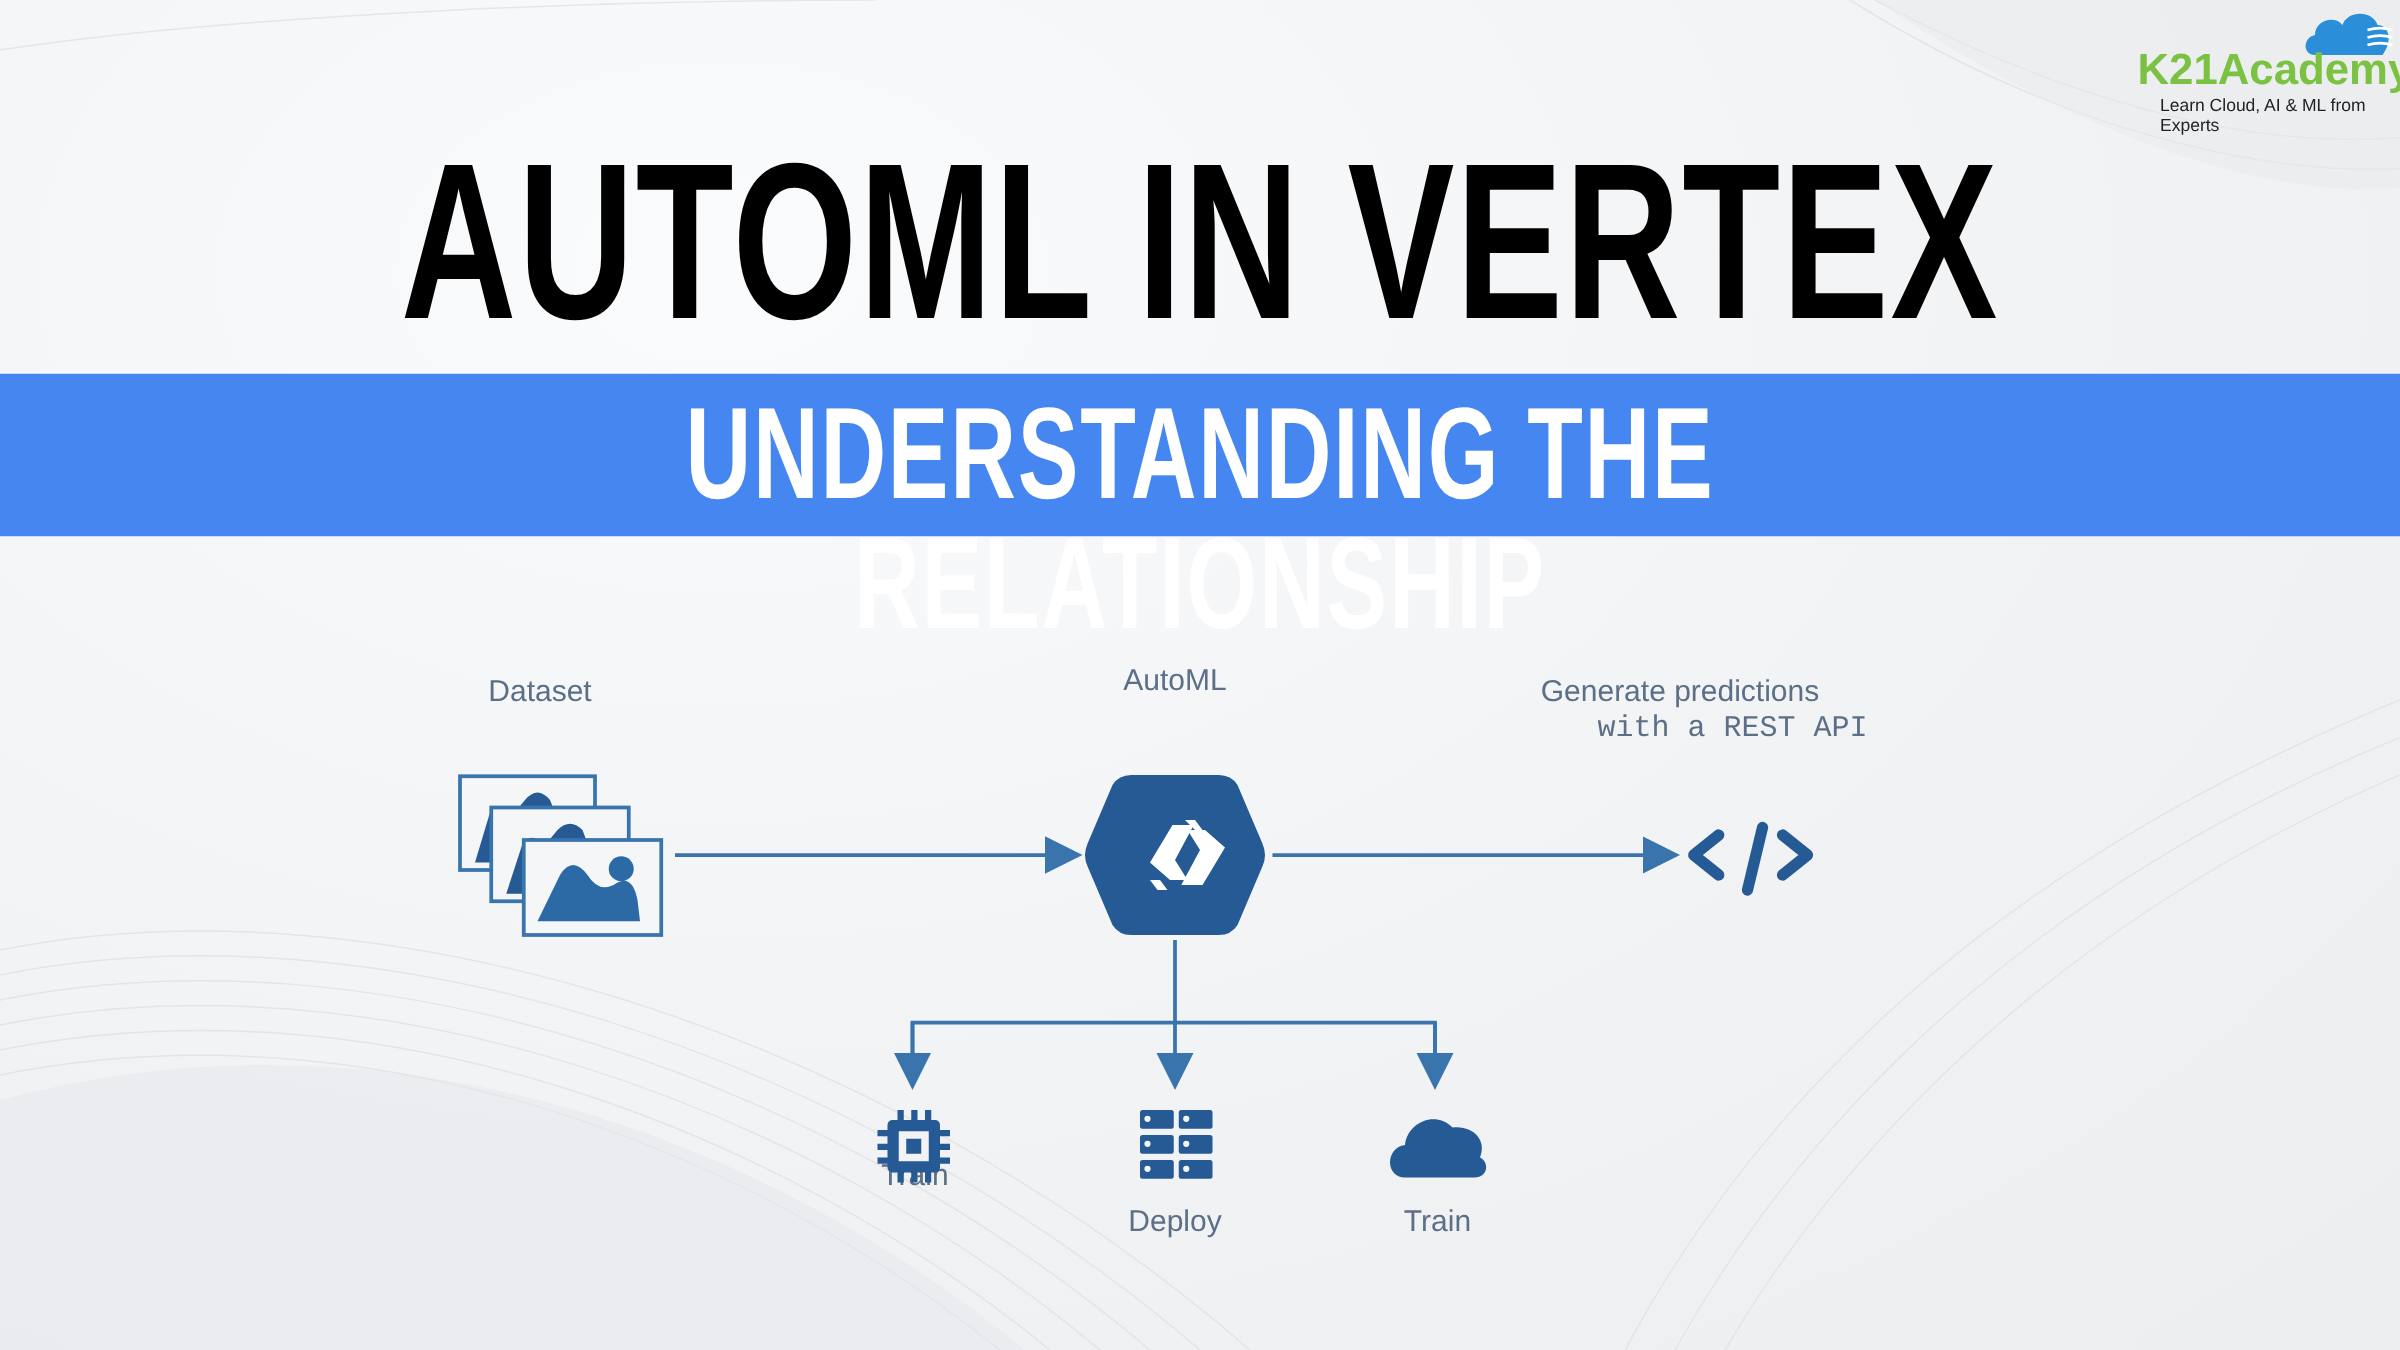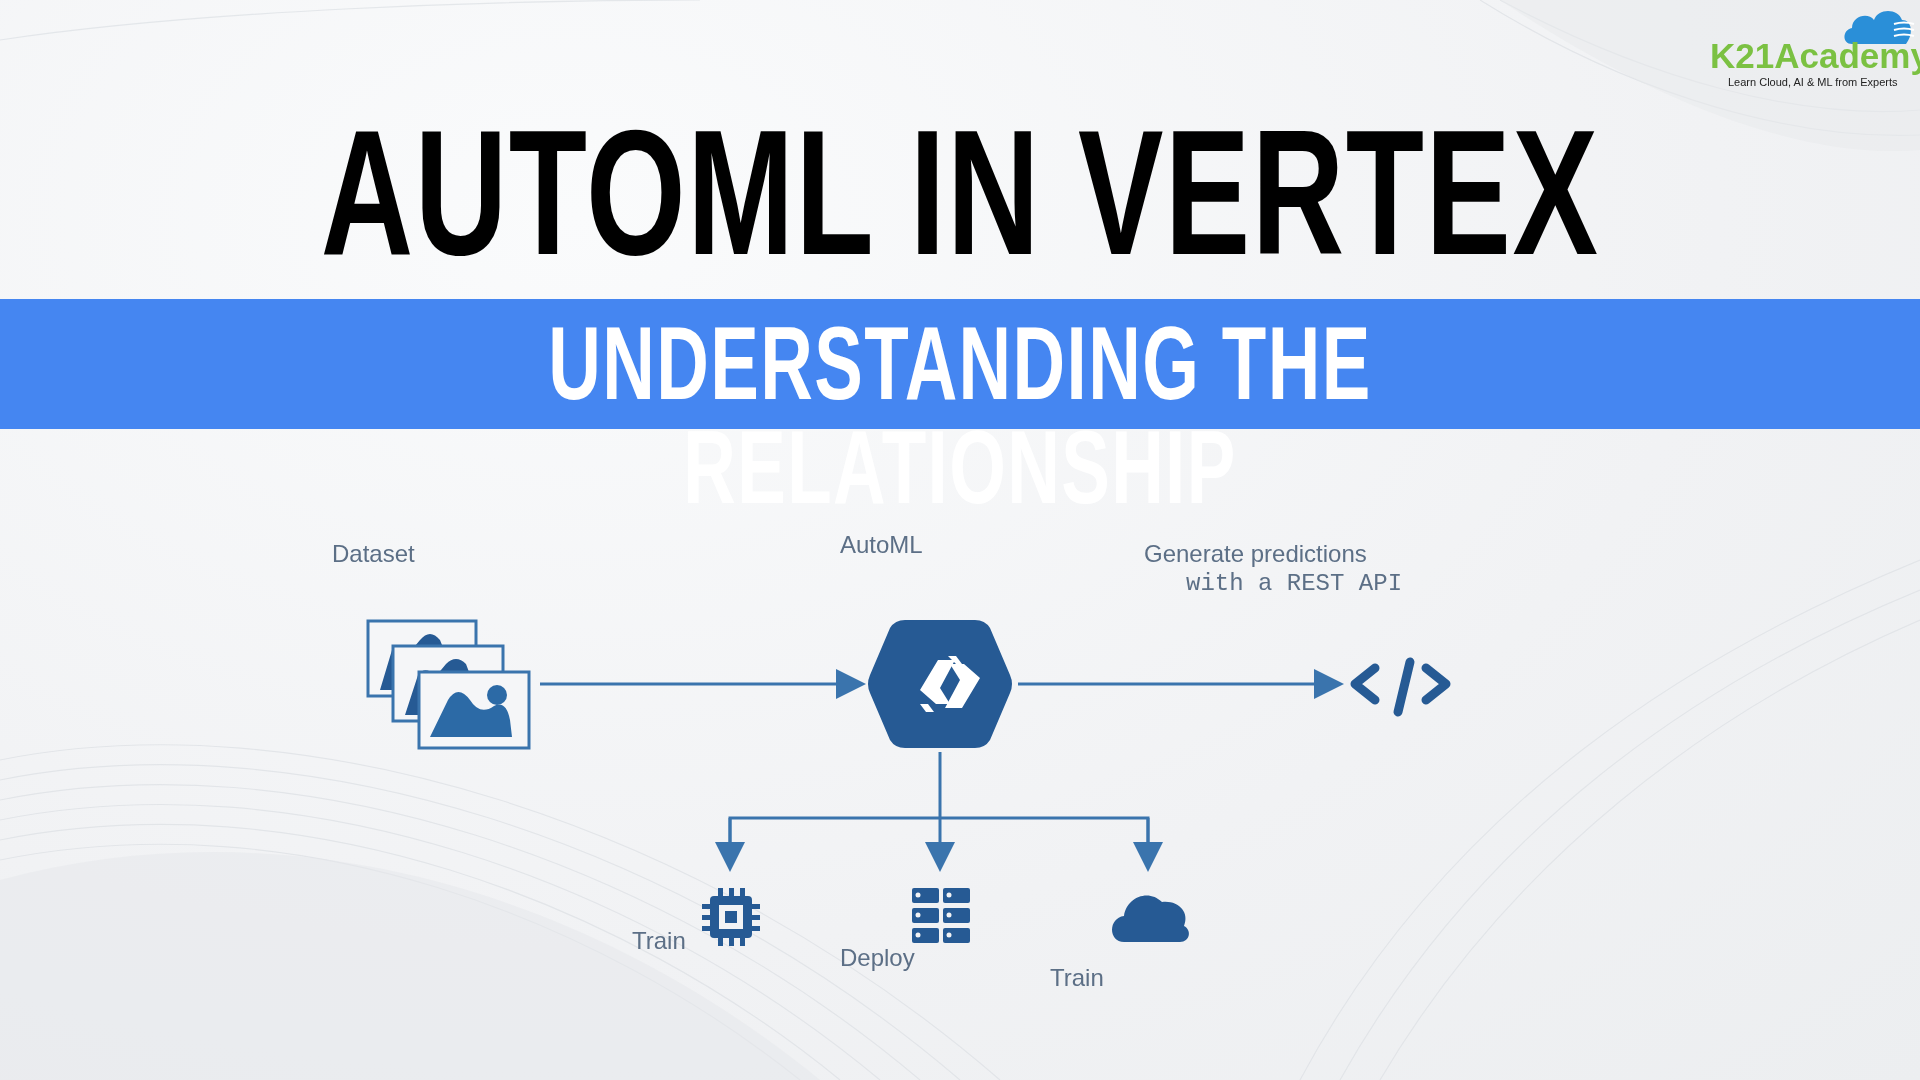--- a/index.html
+++ b/index.html
@@ -19,22 +19,22 @@
     position:absolute; left:0; top:299px; width:1920px; height:130px;
     background:#4586f1;
   }
   .banner-text {
     position:absolute; left:0; width:1920px; top:311px; text-align:center;
     color:#fff; font-weight:bold; font-size:104px; line-height:104px;
     transform: scaleX(0.70); transform-origin:center; letter-spacing:2px;
   }
   .logo { position:absolute; left:1706px; top:6px; width:210px; height:80px; }
   .logo-name { position:absolute; left:4px; top:30px; color:#7bc142; font-weight:bold; font-size:35px; letter-spacing:0px; }
-  .logo-tag { position:absolute; left:22px; top:70px; color:#222; font-size:11px; }
-  .lbl { position:absolute; color:#5c6f86; font-size:24px; text-align:left; }
+  .logo-tag { position:absolute; left:22px; top:70px; color:#222; font-size:14px; }
+  .lbl { position:absolute; color:#5c6f86; font-size:24px; text-align:center; }
   .diagram { position:absolute; left:0; top:0; width:1920px; height:1080px; }
 </style>
 </head>
 <body>
 
 <svg class="swoosh" viewBox="0 0 1920 1080">
   <g fill="none" stroke="#dfe2e6" stroke-width="1.2" opacity="0.8">
     <path d="M0 760 C 300 700, 700 820, 1000 1080"></path>
     <path d="M0 780 C 300 720, 680 840, 960 1080"></path>
     <path d="M0 800 C 300 740, 660 860, 920 1080"></path>
@@ -68,21 +68,21 @@
 <div class="title">AUTOML IN VERTEX AI</div>
 
 <div class="banner"></div>
 <div class="banner-text">UNDERSTANDING THE RELATIONSHIP</div>
 
 <div class="lbl" style="left:332px;top:540px;width:200px;">Dataset</div>
 <div class="lbl" style="left:840px;top:531px;width:200px;">AutoML</div>
 <div class="lbl" style="left:1144px;top:540px;width:400px;">Generate predictions</div>
 <div class="lbl" style="left:1186px;top:570px;width:400px;font-family:Liberation Mono, monospace;">with a REST API</div>
 <div class="lbl" style="left:632px;top:927px;width:200px;">Train</div>
-<div class="lbl" style="left:840px;top:944px;width:200px;">Deploy</div>
+<div class="lbl" style="left:840px;top:964px;width:200px;">Deploy</div>
 <div class="lbl" style="left:1050px;top:964px;width:200px;">Train</div>
 
 <svg class="diagram" viewBox="0 0 1920 1080">
   <defs>
     <marker id="arr" markerWidth="10" markerHeight="10" refX="8" refY="5" orient="auto">
       <path d="M0 0 L10 5 L0 10 Z" fill="#3a74ad"></path>
     </marker>
   </defs>
 
   <g>

